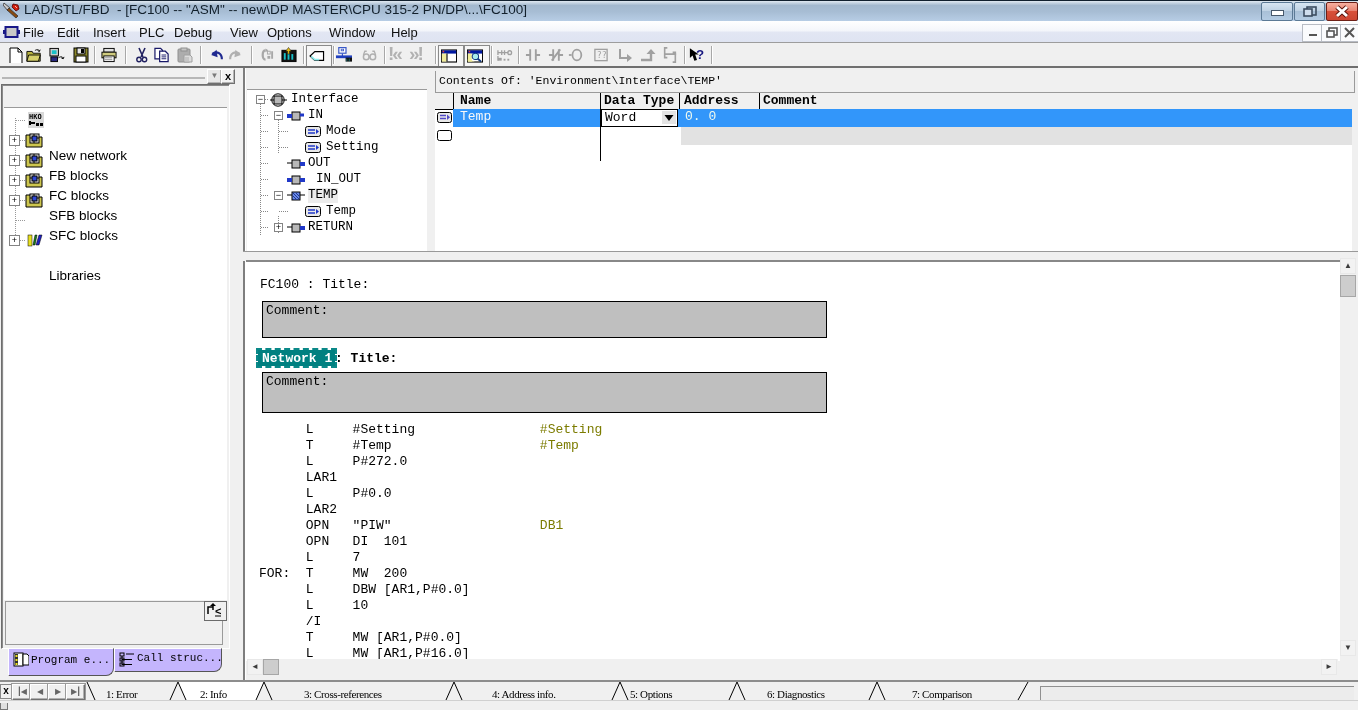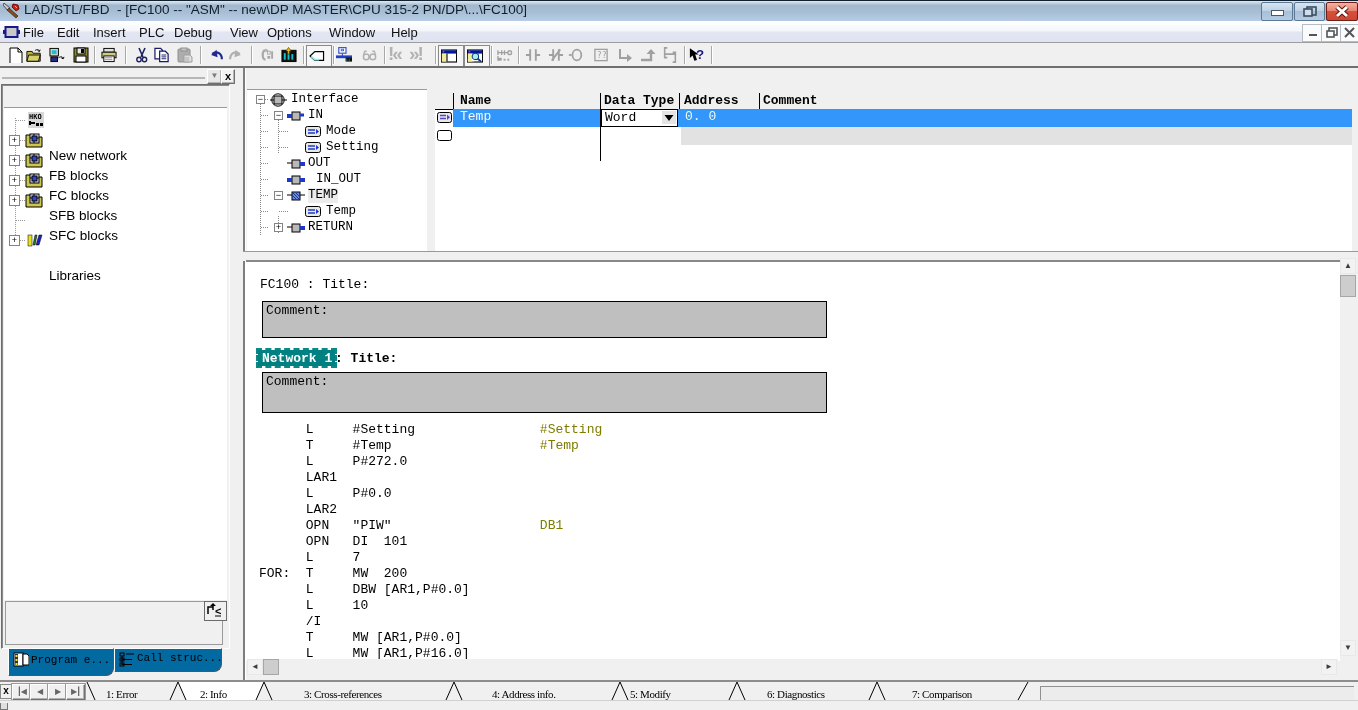--- a/index.html
+++ b/index.html
@@ -46,21 +46,21 @@
     box-shadow:inset 1px 1px 0 #8a8a8a;}
   #lp-tree{left:2px;top:22px;width:223px;height:492px;background:#fff;border-top:1px solid #9a9a9a;}
   .treerow{position:absolute;left:0;height:20px;width:100%;font-size:13.5px;color:#000;}
   .treerow .lbl{position:absolute;left:45px;top:2px;margin-top:36px;}
   .expander{position:absolute;left:5px;top:5px;width:9px;height:9px;border:1px solid #848484;background:#fff;
     font-size:9px;line-height:8px;text-align:center;color:#000;}
   
   #lp-msg{left:3px;top:516px;width:216px;height:42px;background:#f0f0f0;border:1px solid #9a9a9a;}
   #lp-msgbtn{left:202px;top:516px;width:21px;height:18px;background:#f0f0f0;border:1px solid #6b6b6b;}
   
-  .lptab{position:absolute;font-family:"Liberation Mono",monospace;font-size:11px;white-space:nowrap;background:#0369a1;
+  .lptab{position:absolute;font-family:"Liberation Mono",monospace;font-size:11px;white-space:nowrap;background:#c4b5fd;
     border:1px solid #7a7a7a;border-top-color:#fff;border-left-color:#fff;border-bottom-radius:4px;}
   
   #mdi{left:243px;top:0px;width:1115px;height:612px;background:#f0f0f0;}
   
   #bottombar{left:0;top:680px;width:1358px;height:18px;background:#f0f0f0;border-top:2px solid #8d8d8d;box-sizing:content-box;}
   #bottomstrip{left:0;top:700px;width:1358px;height:10px;background:#f0f0f0;border-top:1px solid #d0d0d0;}
   .sheettab{position:absolute;top:4px;height:18px;font-family:Liberation Serif, serif;
     font-size:11px;letter-spacing:-0.4px;line-height:17px;color:#000;white-space:pre;}
   .ifrow{position:absolute;left:0;width:100%;height:16px;line-height:15px;}
   .exp{position:absolute;top:3px;width:9px;height:9px;border:1px solid #848484;background:#fff;
@@ -475,20 +475,21 @@
             <span class="exp" style="left:27px">+</span>
           <svg class="abs" style="left:40px;top:1px" width="18" height="14" viewBox="0 0 18 14">
               <rect x="5" y="3" width="8" height="8" fill="#b8b8b8" stroke="#000"></rect>
               <path d="M0 6h5" stroke="#000"></path>
               <path d="M13 5h5v4h-5z" fill="#2038c8"></path>
             </svg>
           <span class="abs" style="left:61px">RETURN</span>
           </div>
       </div>
 
+      <div class="abs mono" style="left:192px;top:3px;width:918px;height:21px;background:#f0f0f0;border:1px solid #9a9a9a;border-top:none;font-size:11.5px;line-height:20px"><span style="margin-left:3px">Contents Of: 'Environment\Interface\TEMP'</span></div>
       <div id="decltable" class="abs mono" style="left:192px;top:25px;width:917px;height:158px;background:#fff;font-size:13px">
         <div class="abs" style="left:0;top:0;width:917px;height:16px;background:#f0f0f0;border-bottom:1px solid #000;font-weight:bold">
           <span class="abs" style="left:25px">Name</span>
           <span class="abs" style="left:169px">Data Type</span>
           <span class="abs" style="left:249px">Address</span>
           <span class="abs" style="left:328px">Comment</span>
           <div class="abs" style="left:18px;top:0;width:1px;height:16px;background:#000"></div>
           <div class="abs" style="left:165px;top:0;width:1px;height:16px;background:#000"></div>
           <div class="abs" style="left:244px;top:0;width:1px;height:16px;background:#000"></div>
           <div class="abs" style="left:324px;top:0;width:1px;height:16px;background:#000"></div>
@@ -578,21 +579,21 @@
         <path d="M534,0 L526,18 M534,0 L542,18"></path>
         <path d="M651,0 L643,18 M651,0 L659,18"></path>
         <path d="M791,0 L783,18 M791,0 L799,18"></path>
         <path d="M932,18 L942,0"></path>
       </g>
     </svg>
     <span class="sheettab" style="left:106px">1: Error</span>
     <span class="sheettab" style="left:200px">2: Info</span>
     <span class="sheettab" style="left:304px">3: Cross-references</span>
     <span class="sheettab" style="left:492px">4: Address info.</span>
-    <span class="sheettab" style="left:630px">5: Modify</span>
+    <span class="sheettab" style="left:630px">5: Options</span>
     <span class="sheettab" style="left:767px">6: Diagnostics</span>
     <span class="sheettab" style="left:912px">7: Comparison</span>
     <div class="abs" style="left:1040px;top:4px;width:313px;height:14px;background:#ececec;border-top:1px solid #909090;border-left:1px solid #909090;"></div>
   </div>
   <div id="bottomstrip" class="abs">
     <div class="abs" style="left:0;top:2px;width:6px;height:6px;border:1px solid #777;border-top:none;background:#e0e0e0"></div>
   </div>
 </div>
 
 </body></html>

